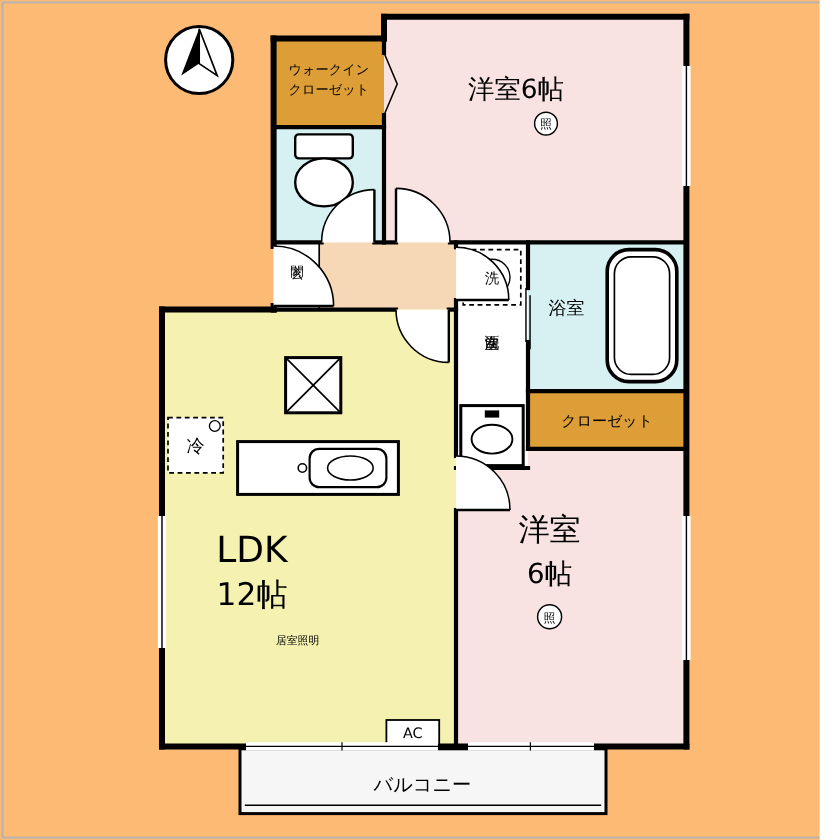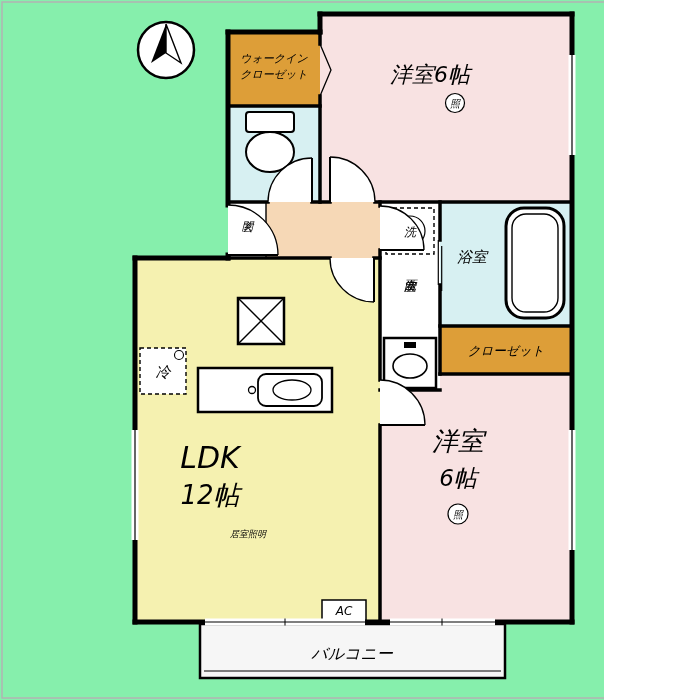--- a/index.html
+++ b/index.html
@@ -1,17 +1,17 @@
 <!DOCTYPE html>
 <html><head>
 <meta charset="utf-8">
 <style>
   html,body{margin:0;padding:0;background:#fff;}
-  .stage{position:relative;width:604px;height:700px;background:#86efac;overflow:hidden;
-         font-family:"DejaVu Sans","Liberation Sans",sans-serif;font-style:italic;}
+  .stage{position:relative;width:683px;height:700px;background:#fdba74;overflow:hidden;
+         font-family:"DejaVu Sans","Liberation Sans",sans-serif;}
   svg{display:block;}
   text{font-family:"DejaVu Sans","Liberation Sans",sans-serif;fill:#000;}
   .vtext{writing-mode:vertical-rl;text-orientation:upright;}
 </style>
 </head>
 <body>
 
 <div class="stage">
 <svg width="700" height="700" viewBox="0 0 700 700">
 

